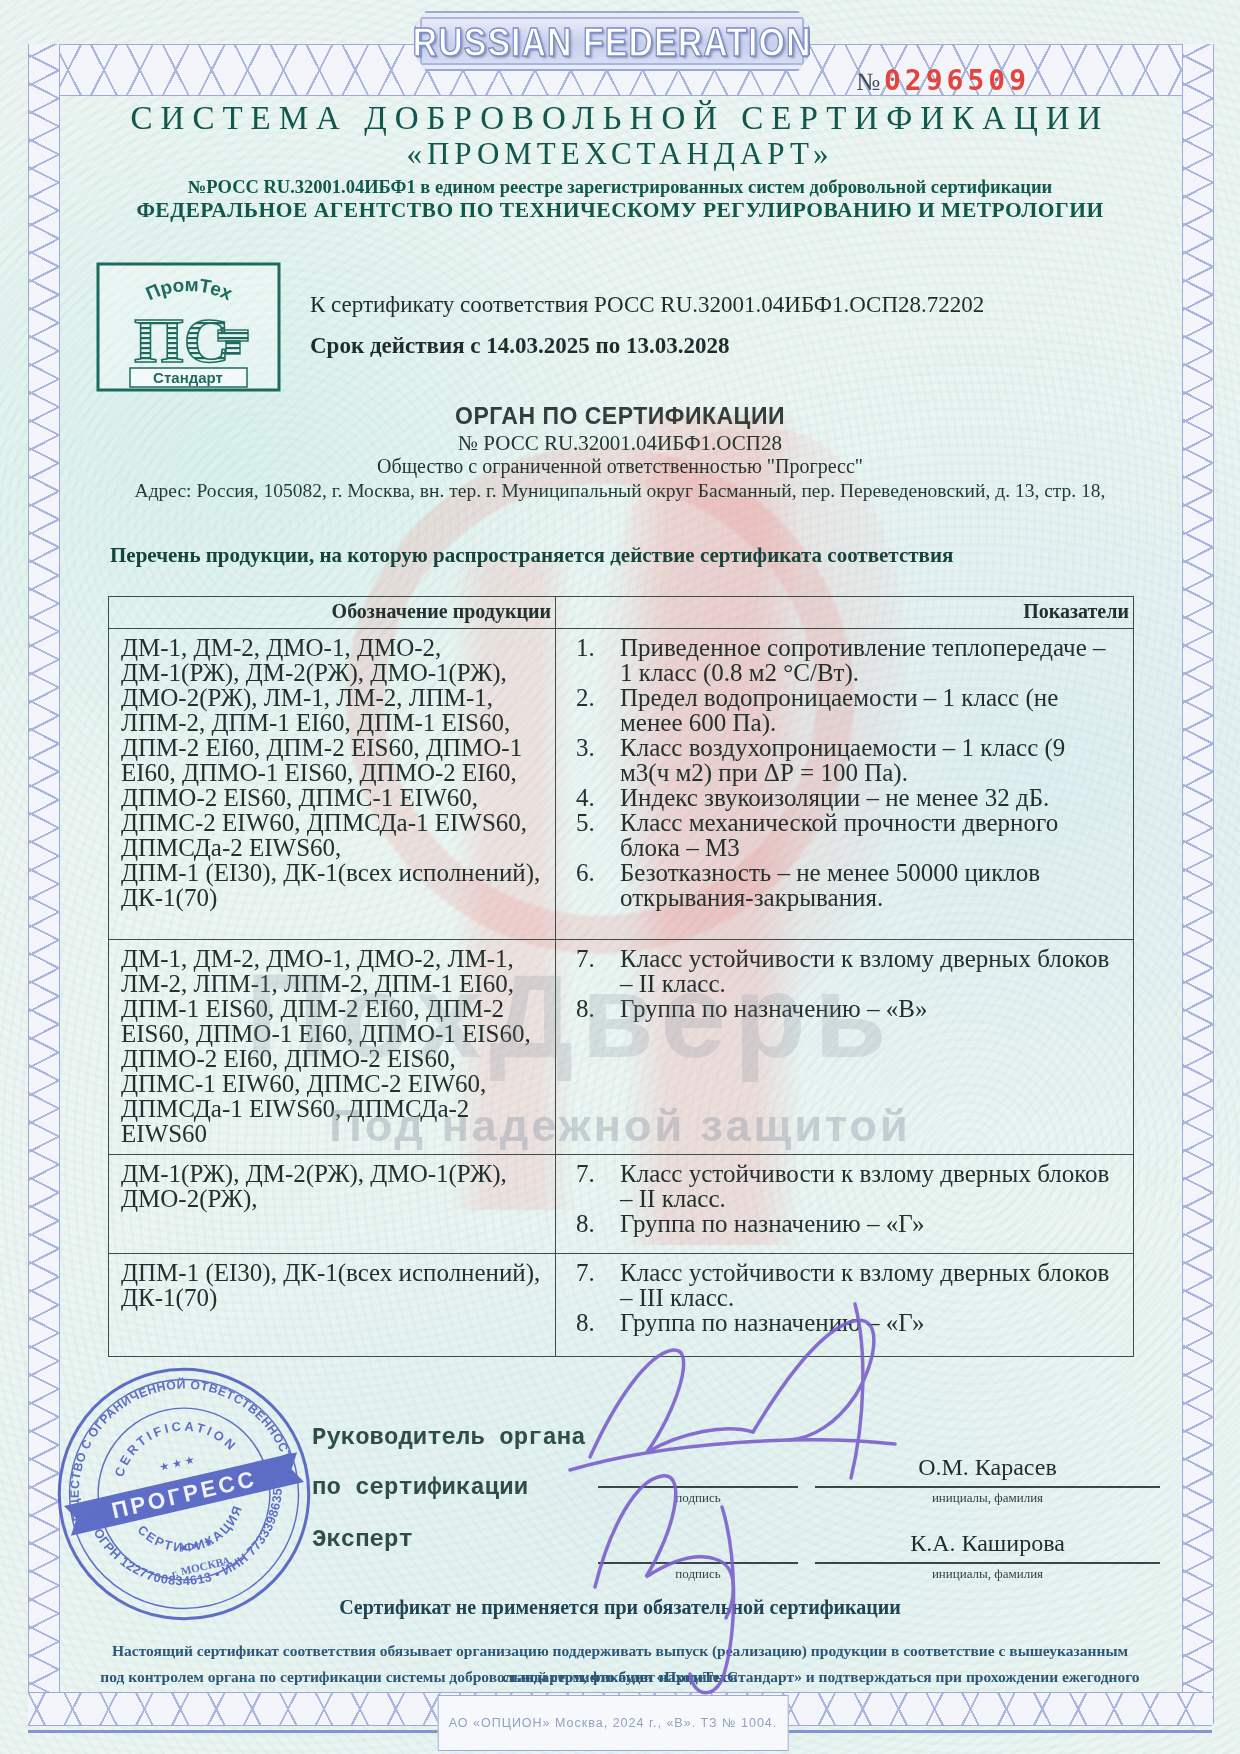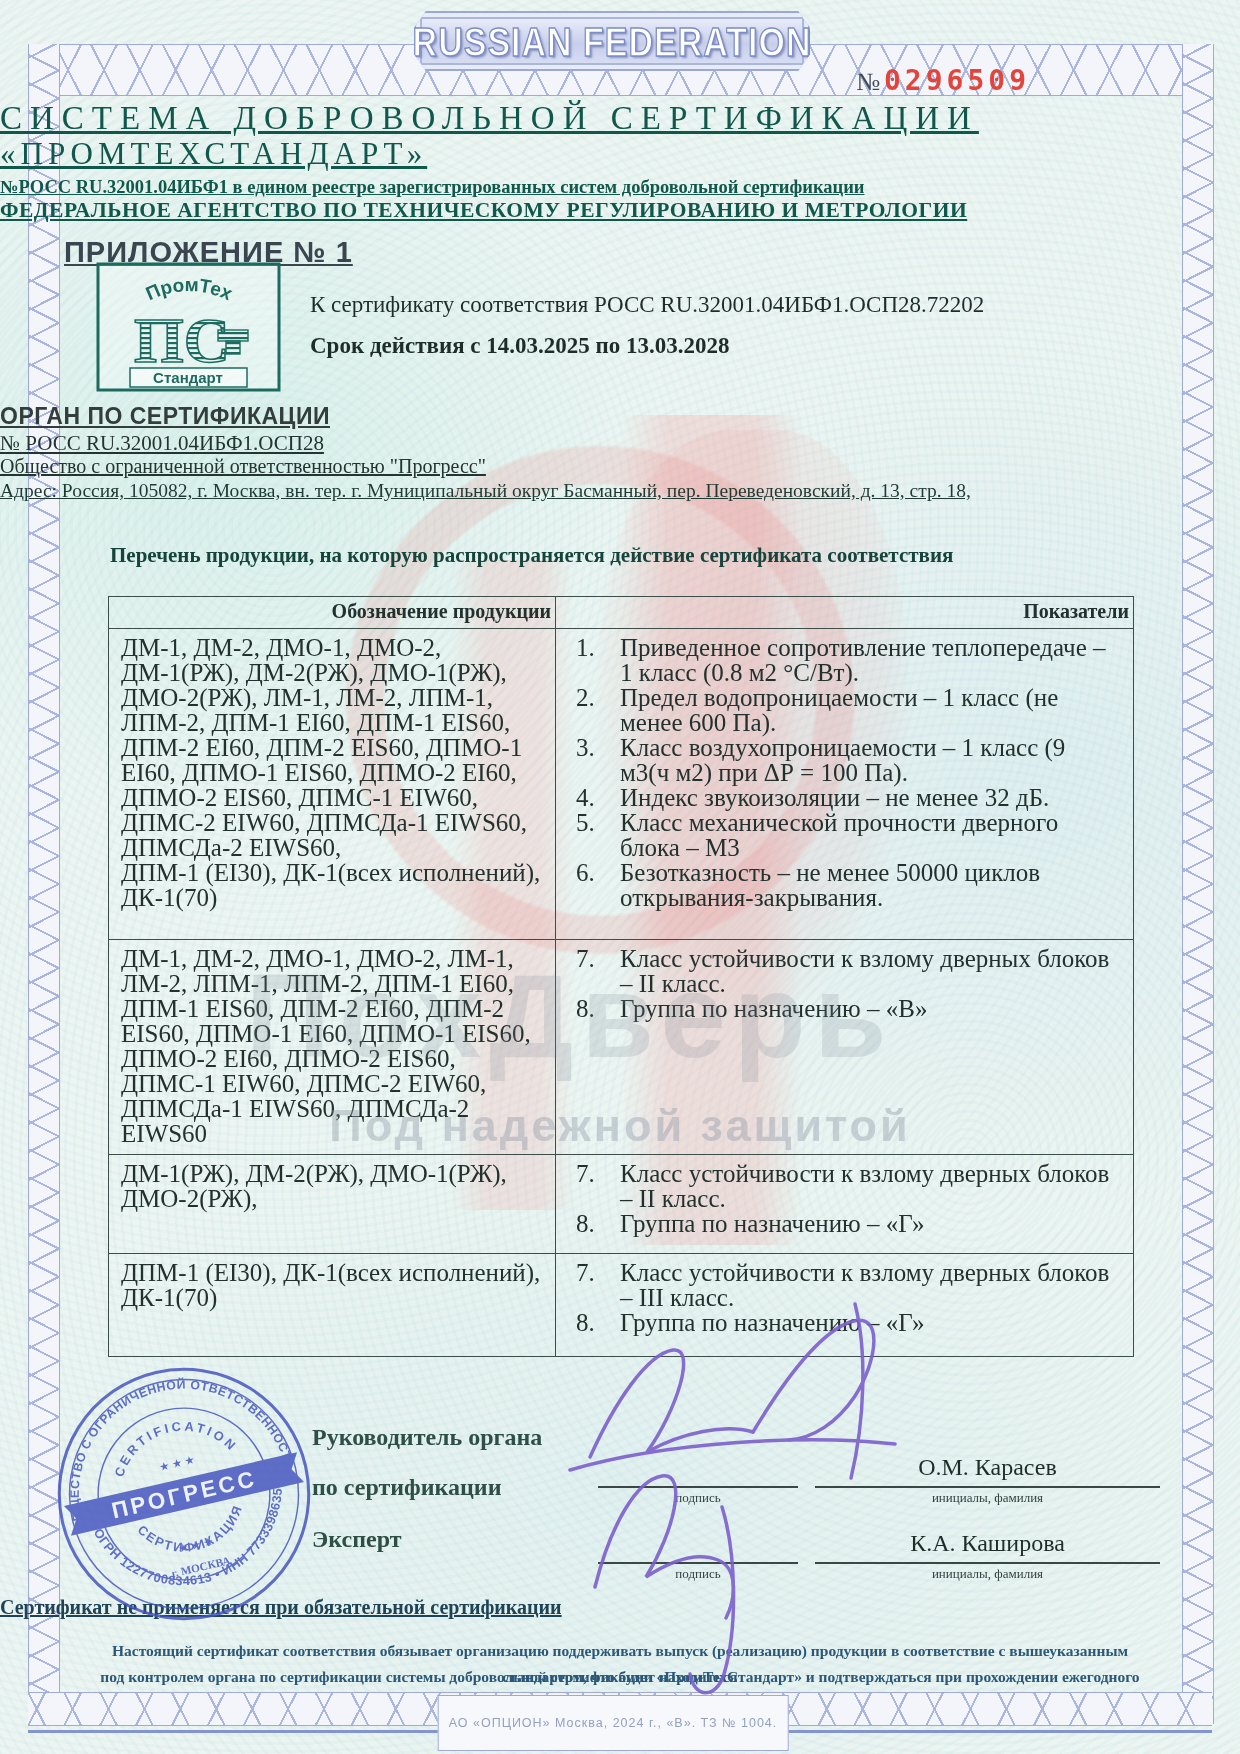--- a/index.html
+++ b/index.html
@@ -46,21 +46,21 @@
     box-shadow:inset 0 0 0 2px #9aa8d8, inset 0 0 0 6px #e8ecf8, inset 0 0 0 8px #aab6de;
     display:flex;align-items:center;justify-content:center;}
   .banner span{font-family:"Liberation Sans",sans-serif;font-weight:bold;font-size:34px;letter-spacing:1px;
     color:#ffffff;-webkit-text-stroke:1.2px #7c8cc8;transform:scaleY(1.22);
     text-shadow:1px 1px 0 #8b9ad2,2px 2px 2px rgba(60,70,120,0.45);white-space:nowrap;}
 
   .serial{position:absolute;top:64px;right:210px;z-index:3;white-space:nowrap;}
   .serial .pfx{font-size:25px;color:#3f4a55;font-family:"Liberation Serif",serif;}
   .serial .num{font-family:"DejaVu Sans Mono",monospace;font-size:28px;letter-spacing:4px;color:#e2453c;font-weight:bold;}
 
-  .ctr{position:absolute;left:0;right:0;z-index:2;text-decoration:underline;}
+  .ctr{position:absolute;left:0;right:0;text-align:center;z-index:2;}
   .teal{color:#11584c;}
   .sys1{top:100px;font-size:33px;letter-spacing:8px;font-weight:500;}
   .sys2{top:136px;font-size:31px;letter-spacing:5px;font-weight:500;}
   .registry{top:177px;font-size:18.5px;font-weight:bold;}
   .agency{top:198px;font-size:21.5px;font-weight:bold;letter-spacing:0.5px;}
   .annex{top:236px;padding-left:64px;font-family:"Liberation Sans",sans-serif;font-weight:bold;font-size:29px;color:#3a4550;letter-spacing:1px;}
 
   .logo-box{position:absolute;left:96px;top:262px;width:185px;height:130px;z-index:2;}
 
   .cert-block{position:absolute;left:310px;top:292px;z-index:2;color:#1e2c2a;}
@@ -91,21 +91,21 @@
   .slogan-wm{position:absolute;left:0;right:0;top:1100px;z-index:3;pointer-events:none;text-align:center;
     font-family:"Liberation Sans",sans-serif;font-weight:bold;font-size:45px;letter-spacing:3px;
     color:rgba(142,152,168,0.40);}
 
   .stamp{position:absolute;left:46px;top:1356px;width:276px;height:276px;z-index:4;opacity:0.92;}
 
   .sig-svg{position:absolute;z-index:5;pointer-events:none;}
   .sig1{left:555px;top:1292px;}
   .sig2{left:540px;top:1412px;}
 
-  .role{position:absolute;left:312px;z-index:4;font-family:Liberation Serif, serif;font-weight:bold;font-size:24px;color:#2e4f46;}
+  .role{position:absolute;left:312px;z-index:4;font-family:Liberation Mono, monospace;font-weight:bold;font-size:24px;color:#2e4f46;}
   .role1a{top:1424px;} .role1b{top:1458px;margin-top:16px;} .role2{top:1526px;}
   .sig-line{position:absolute;height:0;border-bottom:2px solid #3a4745;z-index:4;}
   .line-s1{left:598px;top:1486px;width:200px;} .line-n1{left:815px;top:1486px;width:345px;}
   .line-s2{left:598px;top:1562px;width:200px;} .line-n2{left:815px;top:1562px;width:345px;}
   .cap{position:absolute;z-index:4;font-size:13px;color:#31433f;text-align:center;}
   .cap-s1{left:598px;top:1490px;width:200px;} .cap-n1{left:815px;top:1490px;width:345px;}
   .cap-s2{left:598px;top:1566px;width:200px;} .cap-n2{left:815px;top:1566px;width:345px;}
   .sig-name{position:absolute;z-index:4;font-size:24px;color:#1e2c2a;text-align:center;}
   .name1{left:815px;top:1454px;width:345px;} .name2{left:815px;top:1530px;width:345px;}
 
@@ -139,21 +139,20 @@
   </div>
   <div class="serial">
     <span class="pfx">№</span>
     <span class="num">0296509</span>
   </div>
 
   <div class="ctr sys1 teal">СИСТЕМА ДОБРОВОЛЬНОЙ СЕРТИФИКАЦИИ</div>
   <div class="ctr sys2 teal">«ПРОМТЕХСТАНДАРТ»</div>
   <div class="ctr registry teal">№РОСС RU.32001.04ИБФ1 в едином реестре зарегистрированных систем добровольной сертификации</div>
   <div class="ctr agency teal">ФЕДЕРАЛЬНОЕ АГЕНТСТВО ПО ТЕХНИЧЕСКОМУ РЕГУЛИРОВАНИЮ И МЕТРОЛОГИИ</div>
-  <div class="ctr annex">ПРИЛОЖЕНИЕ № 1</div>
 
   <div class="logo-box">
     <svg viewBox="0 0 185 130" width="185" height="130">
       <defs>
         <pattern id="hs" width="6" height="5" patternUnits="userSpaceOnUse">
           <rect y="0" width="6" height="2.2" fill="#1d6b5f"></rect>
         </pattern>
         <path id="logoArc" d="M 26,66 A 72,58 0 0 1 160,66"></path>
       </defs>
       <rect x="2" y="2" width="181" height="126" fill="rgba(255,255,255,0.30)" stroke="#1d6b5f" stroke-width="3"></rect>

